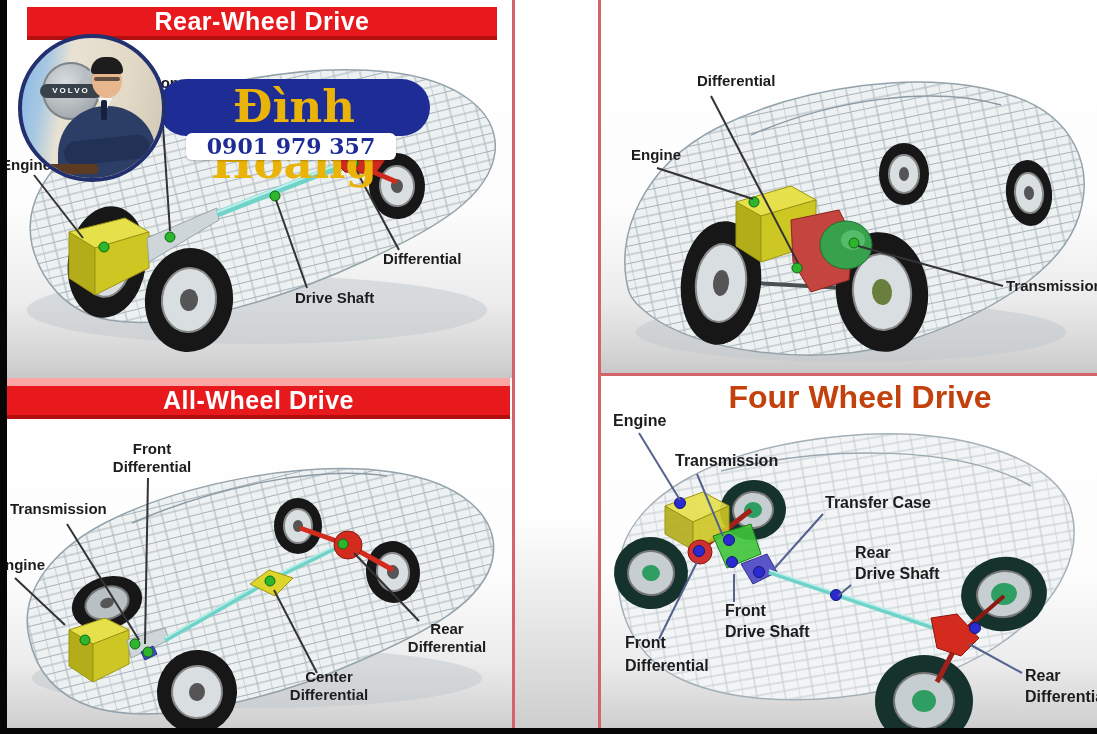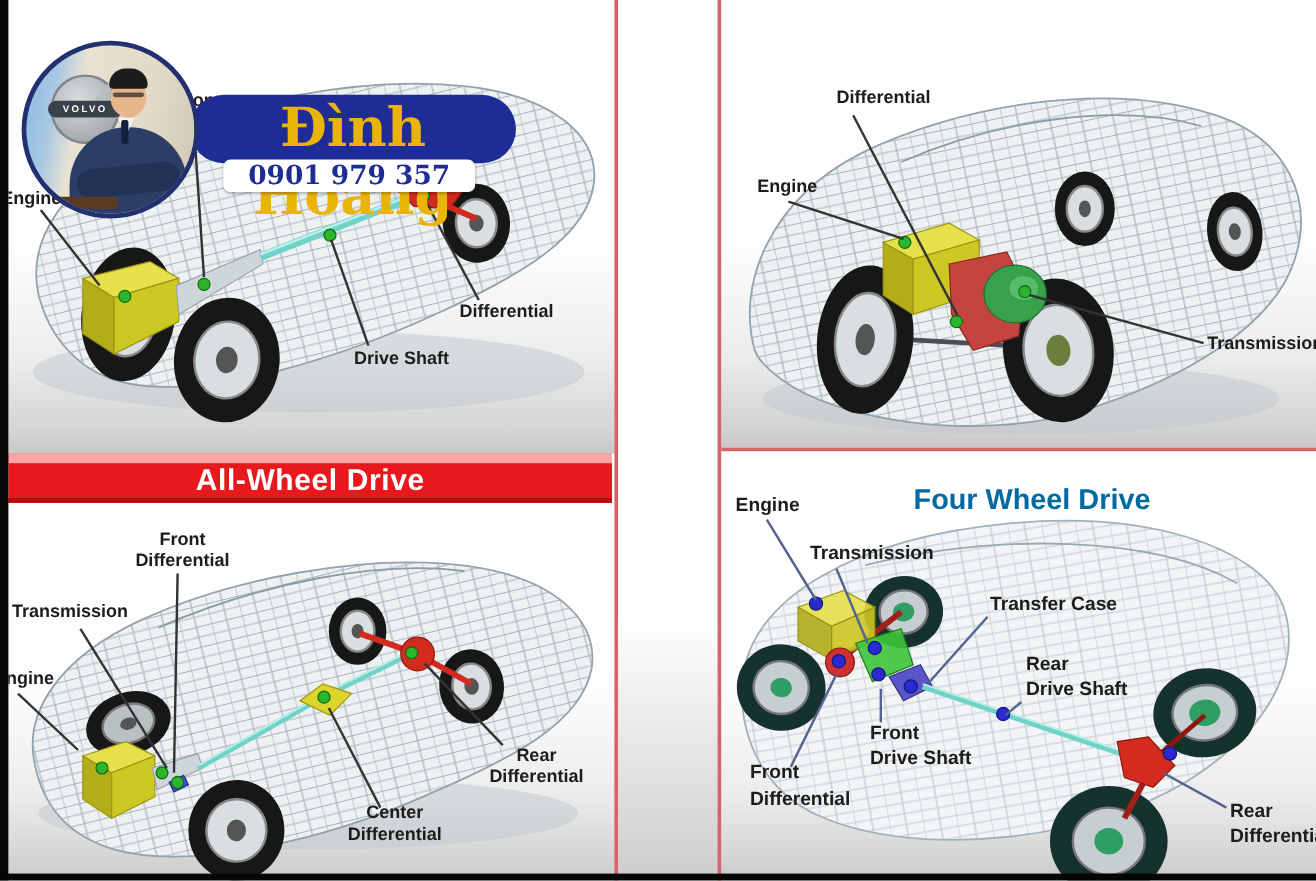--- a/index.html
+++ b/index.html
@@ -7,21 +7,21 @@
           font-family:"Liberation Sans",sans-serif;}
   .quad{position:absolute;background:linear-gradient(180deg,#ffffff 0%,#fdfdfd 55%,#ececec 80%,#d2d2d2 96%,#c8c8c8 100%);}
   .gapcol{position:absolute;left:512px;top:0;width:89px;height:734px;
           background:linear-gradient(180deg,#ffffff 0%,#ffffff 70%,#d9d9d9 93%,#cccccc 100%);}
   .vline{position:absolute;top:0;width:3px;height:734px;background:#d4646a;z-index:20;}
   .hline4wd{position:absolute;left:601px;top:373px;width:496px;height:3px;background:#d4646a;z-index:20;}
   .banner{position:absolute;background:#e8191c;color:#ffffff;text-align:center;
           font-weight:bold;font-size:25px;line-height:29px;letter-spacing:.5px;
           border-bottom:4px solid #b40f0f;z-index:25;}
   .title4wd{position:absolute;left:660px;top:378px;width:400px;height:38px;text-align:center;
-          color:#0369a1;font-weight:bold;font-size:24px;line-height:38px;z-index:25;margin-top:20px;}
+          color:#c2410c;font-weight:bold;font-size:32px;line-height:38px;z-index:25;}
   svg{position:absolute;z-index:5;}
   svg text{font-family:"Liberation Sans",sans-serif;font-weight:bold;fill:#1c1c1c;}
   .lbl{font-size:15px;}
   .lbl4{font-size:16px;}
   
   .wm-pill{position:absolute;left:158px;top:79px;width:272px;height:57px;background:#1e2d96;
            border-radius:30px;color:#eab308;text-align:center;z-index:38;
            font-family:"DejaVu Serif",serif;font-weight:bold;font-size:45px;line-height:56px;}
   .wm-phone{position:absolute;left:186px;top:133px;width:210px;height:27px;background:#ffffff;
            border-radius:6px;color:#1e2d96;text-align:center;z-index:39;box-shadow:0 1px 2px rgba(0,0,0,.25);
@@ -303,20 +303,21 @@
     <text class="lbl4" x="254" y="182">Rear</text>
     <text class="lbl4" x="254" y="203">Drive Shaft</text>
     <text class="lbl4" x="124" y="240">Front</text>
     <text class="lbl4" x="124" y="261">Drive Shaft</text>
     <text class="lbl4" x="24" y="272">Front</text>
     <text class="lbl4" x="24" y="295">Differential</text>
     <text class="lbl4" x="424" y="305">Rear</text>
     <text class="lbl4" x="424" y="326">Differential</text>
   </svg>
 
+  <div class="banner" style="left:27px;top:7px;width:470px;height:29px;">Rear-Wheel Drive</div>
   <div class="banner" style="left:7px;top:378px;width:503px;height:29px;border-top:8px solid #fca5a5;">All-Wheel Drive</div>
   <div class="title4wd">Four Wheel Drive</div>
 
   <div class="vline" style="left:512px;"></div>
   <div class="vline" style="left:598px;"></div>
   <div class="hline4wd"></div>
 
   <div class="wm-pill">Đình Hoàng</div>
   <div class="wm-phone">0901 979 357</div>
   <div class="wm-circle">

